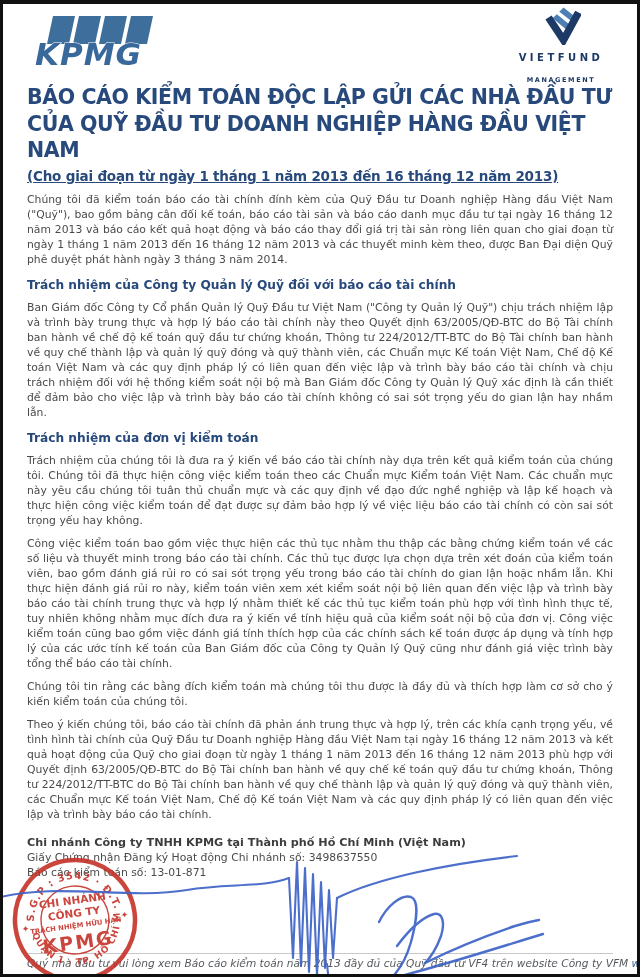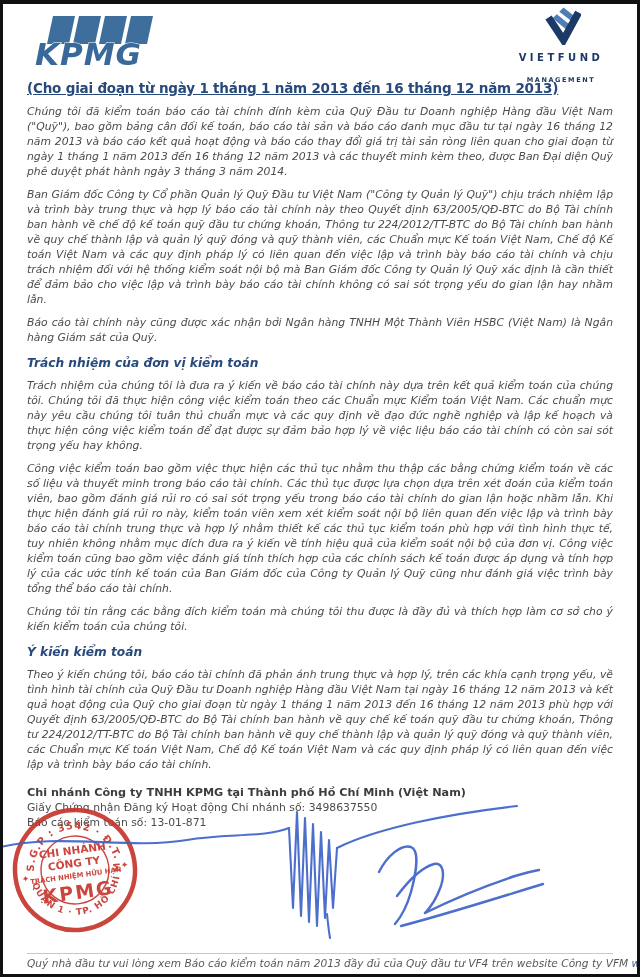--- a/index.html
+++ b/index.html
@@ -20,21 +20,21 @@
   .vf-logo{width:104px;text-align:center;margin-top:2px;}
   .vf-mark{width:40px;height:40px;display:block;margin:0 auto;}
   .vf-name{font-size:10px;font-weight:600;letter-spacing:3.5px;color:#1d3a66;margin-top:7px;white-space:nowrap;}
   .vf-sub{font-size:6.5px;font-weight:700;letter-spacing:1.6px;color:#1d3a66;margin-top:13px;}
 
   
   .title{margin-top:8px;font-size:20.5px;line-height:1.3;font-weight:700;color:#27497b;letter-spacing:-0.4px;}
   .subtitle{margin-top:4px;font-size:13.5px;font-weight:700;color:#27497b;letter-spacing:-0.2px;text-decoration:underline;}
 
   
-  .doc-body{font-style:italic;}
+  .doc-body{}
   .doc-body p{margin:8px 0 0 0;font-size:10.8px;line-height:15px;text-align:justify;color:#4a4a4a;}
   h2.sec{margin:11px 0 2px 0;font-size:12.2px;font-weight:700;color:#27497b;}
 
   
   .signoff{margin-top:13px;position:relative;}
   .firm-name{font-size:11.2px;font-weight:700;color:#3d3d3d;line-height:15px;}
   .firm-line{font-size:10.8px;line-height:15px;color:#4a4a4a;}
 
   .sig-zone{position:relative;height:84px;}
   .stamp{position:absolute;left:-16px;top:-24px;width:128px;height:128px;z-index:2;transform:rotate(-8deg);opacity:.9;pointer-events:none;}
@@ -63,34 +63,37 @@
       <svg class="vf-mark" viewBox="0 0 48 44">
         <polygon points="27,1 41,12 36,17 22,6" fill="#4d7fb5"></polygon>
         <polygon points="19,9 35,22 30,27 14,14" fill="#4d7fb5"></polygon>
         <path d="M9 13 L27 40 L45 7" fill="none" stroke="#1d3a66" stroke-width="9"></path>
       </svg>
       <div class="vf-name">VIETFUND</div>
       <div class="vf-sub">MANAGEMENT</div>
     </div>
   </div>
 
+  <div class="title">
+    <div>BÁO CÁO KIỂM TOÁN ĐỘC LẬP GỬI CÁC NHÀ ĐẦU TƯ</div>
+    <div>CỦA QUỸ ĐẦU TƯ DOANH NGHIỆP HÀNG ĐẦU VIỆT NAM</div>
+  </div>
   <div class="subtitle">(Cho giai đoạn từ ngày 1 tháng 1 năm 2013 đến 16 tháng 12 năm 2013)</div>
 
   <div class="doc-body">
     <p>Chúng tôi đã kiểm toán báo cáo tài chính đính kèm của Quỹ Đầu tư Doanh nghiệp Hàng đầu Việt Nam ("Quỹ"), bao gồm bảng cân đối kế toán, báo cáo tài sản và báo cáo danh mục đầu tư tại ngày 16 tháng 12 năm 2013 và báo cáo kết quả hoạt động và báo cáo thay đổi giá trị tài sản ròng liên quan cho giai đoạn từ ngày 1 tháng 1 năm 2013 đến 16 tháng 12 năm 2013 và các thuyết minh kèm theo, được Ban Đại diện Quỹ phê duyệt phát hành ngày 3 tháng 3 năm 2014.</p>
 
+    <h2 class="sec">Trách nhiệm của Công ty Quản lý Quỹ đối với báo cáo tài chính</h2>
     <p>Ban Giám đốc Công ty Cổ phần Quản lý Quỹ Đầu tư Việt Nam ("Công ty Quản lý Quỹ") chịu trách nhiệm lập và trình bày trung thực và hợp lý báo cáo tài chính này theo Quyết định 63/2005/QĐ-BTC do Bộ Tài chính ban hành về chế độ kế toán quỹ đầu tư chứng khoán, Thông tư 224/2012/TT-BTC do Bộ Tài chính ban hành về quy chế thành lập và quản lý quỹ đóng và quỹ thành viên, các Chuẩn mực Kế toán Việt Nam, Chế độ Kế toán Việt Nam và các quy định pháp lý có liên quan đến việc lập và trình bày báo cáo tài chính và chịu trách nhiệm đối với hệ thống kiểm soát nội bộ mà Ban Giám đốc Công ty Quản lý Quỹ xác định là cần thiết để đảm bảo cho việc lập và trình bày báo cáo tài chính không có sai sót trọng yếu do gian lận hay nhầm lẫn.</p>
-    <p>Báo cáo tài chính này cũng được xác nhận bởi Ngân hàng TNHH Một Thành Viên HSBC (Việt Nam) là Ngân hàng Giám sát của Quỹ.</p>
 
     <h2 class="sec">Trách nhiệm của đơn vị kiểm toán</h2>
     <p>Trách nhiệm của chúng tôi là đưa ra ý kiến về báo cáo tài chính này dựa trên kết quả kiểm toán của chúng tôi.  Chúng tôi đã thực hiện công việc kiểm toán theo các Chuẩn mực Kiểm toán Việt Nam.  Các chuẩn mực này yêu cầu chúng tôi tuân thủ chuẩn mực và các quy định về đạo đức nghề nghiệp và lập kế hoạch và thực hiện công việc kiểm toán để đạt được sự đảm bảo hợp lý về việc liệu báo cáo tài chính có còn sai sót trọng yếu hay không.</p>
     <p>Công việc kiểm toán bao gồm việc thực hiện các thủ tục nhằm thu thập các bằng chứng kiểm toán về  các số liệu và thuyết minh trong báo cáo tài chính.  Các thủ tục được lựa chọn dựa trên xét đoán của kiểm toán viên, bao gồm đánh giá rủi ro có sai sót trọng yếu trong báo cáo tài chính do gian lận hoặc nhầm lẫn.  Khi thực hiện đánh giá rủi ro này, kiểm toán viên xem xét kiểm soát nội bộ liên quan đến việc lập và trình bày báo cáo tài chính trung thực và hợp lý nhằm thiết kế các thủ tục kiểm toán phù hợp với tình hình thực tế, tuy nhiên không nhằm mục đích đưa ra ý kiến về tính hiệu quả của kiểm soát nội bộ của đơn vị.  Công việc kiểm toán cũng bao gồm việc đánh giá tính thích hợp của các chính sách kế toán được áp dụng và tính hợp lý của các ước tính kế toán của Ban Giám đốc của Công ty Quản lý Quỹ cũng như đánh giá việc trình bày tổng thể báo cáo tài chính.</p>
     <p>Chúng tôi tin rằng các bằng đích kiểm toán mà chúng tôi thu được là đầy đủ và thích hợp làm cơ sở cho ý kiến kiểm toán của chúng tôi.</p>
 
-    <h2 class="sec">Ý kiến kiểm toán</h2>
     <p>Theo ý kiến chúng tôi, báo cáo tài chính đã phản ánh trung thực và hợp lý, trên các khía cạnh trọng yếu, về tình hình tài chính của Quỹ Đầu tư Doanh nghiệp Hàng đầu Việt Nam tại ngày 16 tháng 12 năm 2013 và kết quả hoạt động của Quỹ cho giai đoạn từ ngày 1 tháng 1 năm 2013 đến 16 tháng 12 năm 2013 phù hợp với Quyết định 63/2005/QĐ-BTC do Bộ Tài chính ban hành về quy chế kế toán quỹ đầu tư chứng khoán, Thông tư 224/2012/TT-BTC do Bộ Tài chính ban hành về quy chế thành lập và quản lý quỹ đóng và quỹ thành viên, các Chuẩn mực Kế toán Việt Nam, Chế độ Kế toán Việt Nam và các quy định pháp lý có liên quan đến việc lập và trình bày báo cáo tài chính.</p>
   </div>
 
   <div class="signoff">
     <div class="firm-name">Chi nhánh Công ty TNHH KPMG tại Thành phố Hồ Chí Minh (Việt Nam)</div>
     <div class="firm-line">Giấy Chứng nhận Đăng ký Hoạt động Chi nhánh số: 3498637550</div>
     <div class="firm-line">Báo cáo kiểm toán số: 13-01-871</div>
 
     <div class="sig-zone">
 

